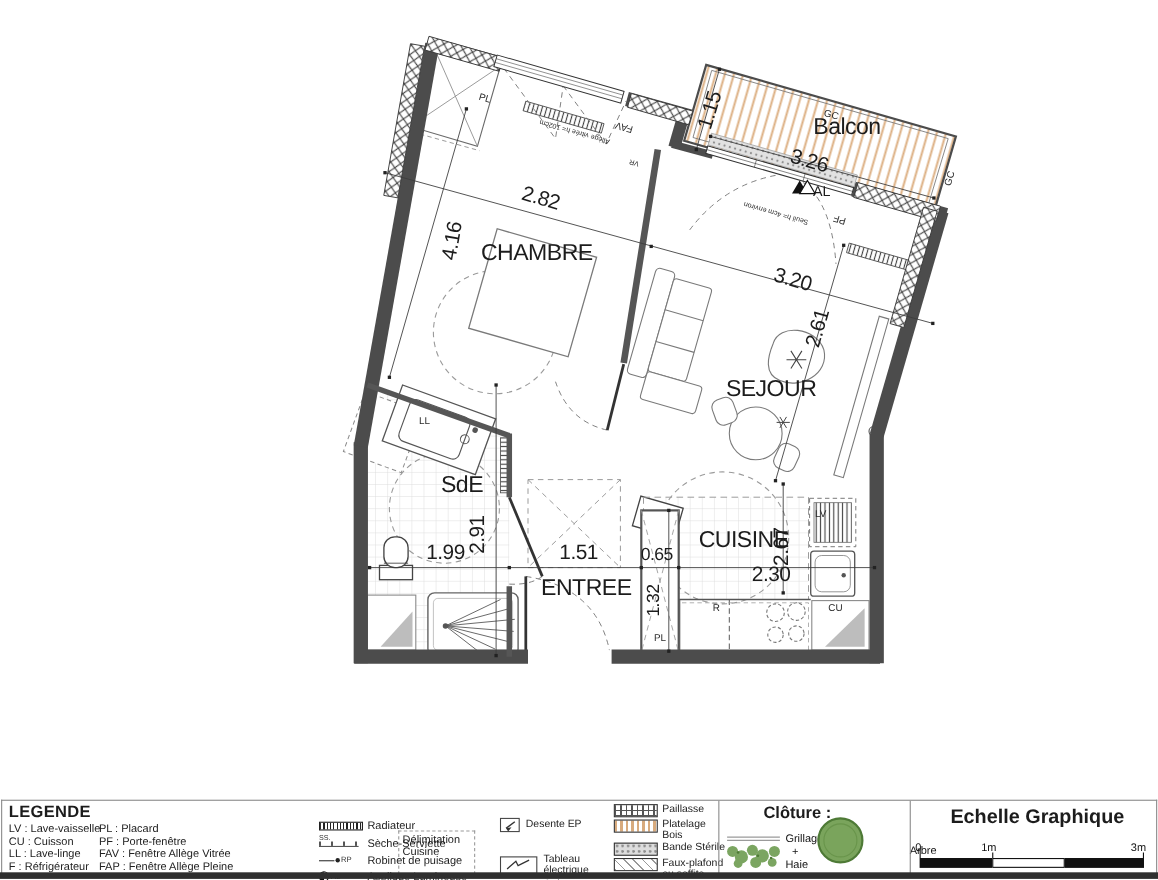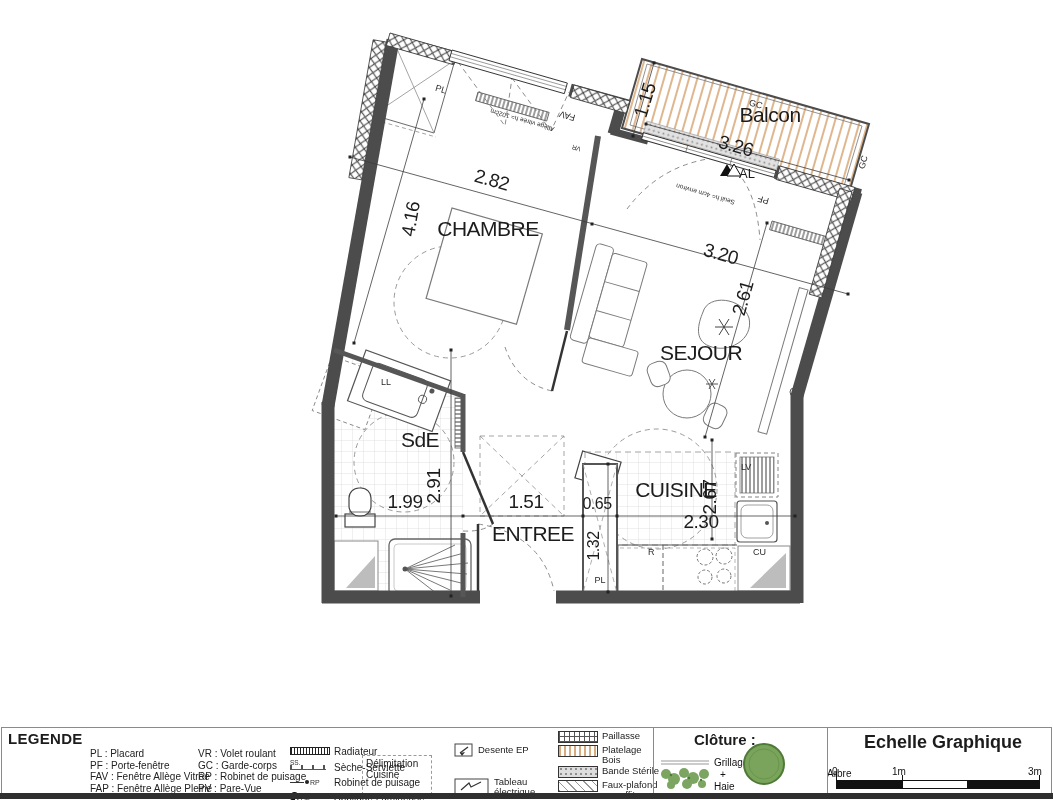--- a/index.html
+++ b/index.html
@@ -345,31 +345,31 @@
   <text class="tag" x="741" y="470">LV</text>
   <text class="tag" x="648" y="555">R</text>
   <text class="tag" x="753" y="555" font-size="8">CU</text>
   <text class="tag" text-anchor="middle" x="600" y="583" font-size="8">PL</text>
 </svg>
 
 
 <div id="legendbox">
   <div class="abs lg-title" style="left:6px;top:2px;">LEGENDE</div>
 
+  <div class="abs lg-col" style="left:6px;top:20px;">
+    <div>LV : Lave-vaisselle</div>
+    <div>CU : Cuisson</div>
+    <div>LL : Lave-linge</div>
+    <div>F : Réfrigérateur</div>
+  </div>
   <div class="abs lg-col" style="left:88px;top:20px;">
     <div>PL : Placard</div>
     <div>PF : Porte-fenêtre</div>
     <div>FAV : Fenêtre Allège Vitrée</div>
     <div>FAP : Fenêtre Allège Pleine</div>
-  </div>
-  <div class="abs lg-col" style="left:196px;top:20px;">
-    <div>VR : Volet roulant</div>
-    <div>GC : Garde-corps</div>
-    <div>RP : Robinet de puisage</div>
-    <div>PV : Pare-Vue</div>
   </div>
 
   <div class="abs" style="left:288px;top:17px;">
     <div class="symrow">
       <span class="ic">
             <span class="rad-ic"></span>
           </span>
       <span>Radiateur</span>
     </div>
     <div class="symrow" style="margin-top:4px;">

